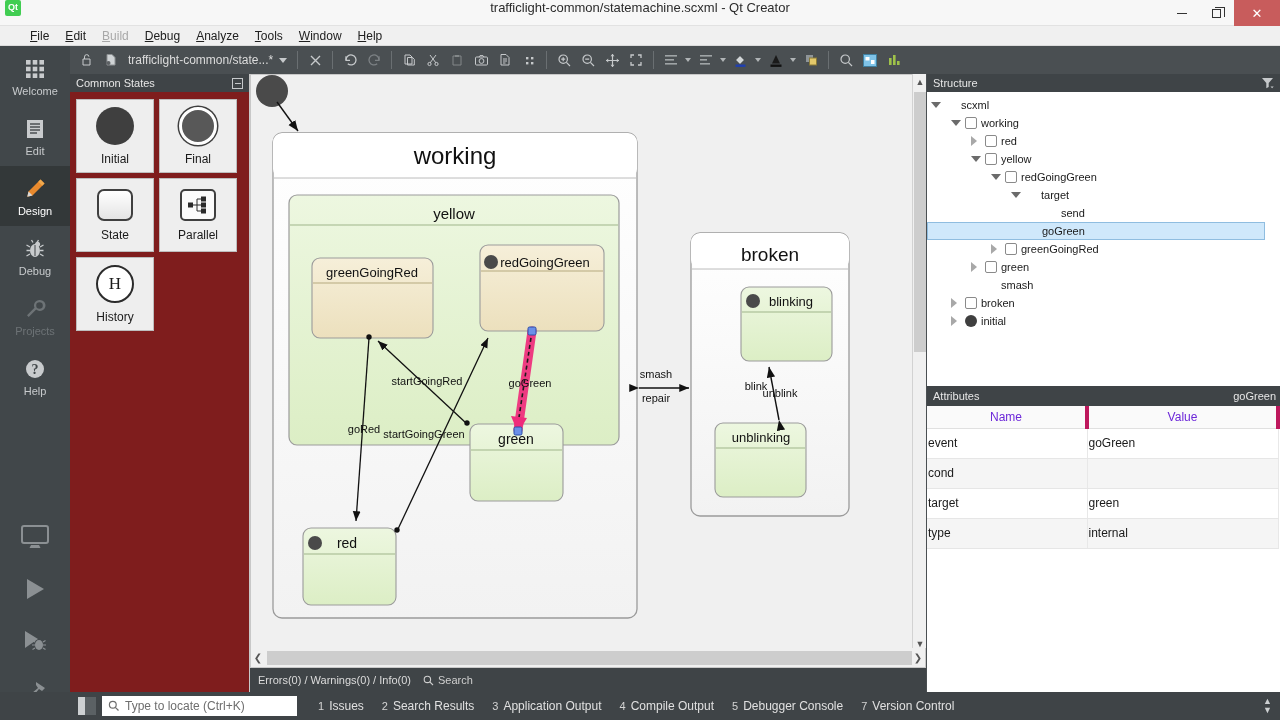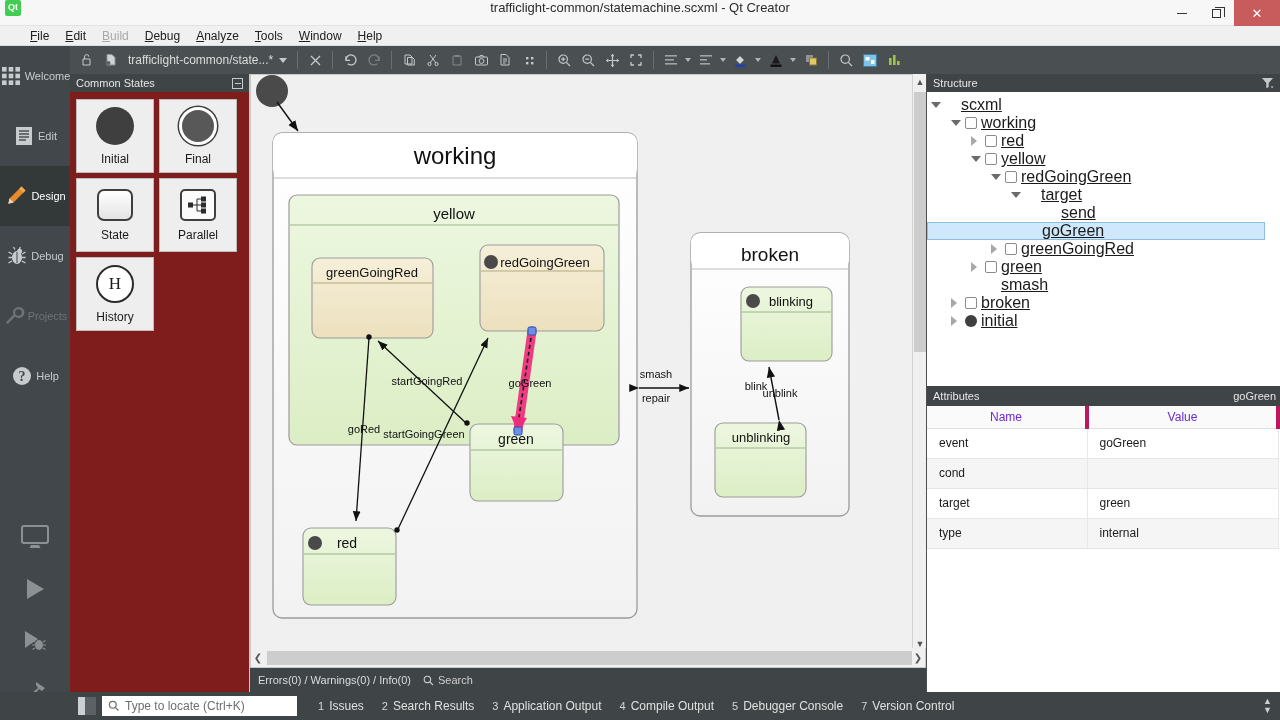--- a/index.html
+++ b/index.html
@@ -81,21 +81,21 @@
     width: 0; height: 0; border-left: 3px solid transparent; border-right: 3px solid transparent;
     border-top: 4px solid #b0b4b6; margin-left: 1px; margin-right: 2px;
   }
 
   
   .modebar {
     position: absolute; top: 46px; left: 0; width: 70px; height: 674px;
     background: #41474a;
   }
   .mode {
-    width: 70px; height: 60px; display: flex; flex-direction: row;
+    width: 70px; height: 60px; display: flex; flex-direction: column;
     align-items: center; justify-content: center; gap: 3px;
     color: #c8cbcd; font-size: 11px;
   }
   .mode.active { background: #333839; color: #ffffff; }
   .mode.disabled { color: #6d7376; }
   .mode-icon { height: 26px; display: flex; align-items: center; justify-content: center; }
   .mode-bottom { position: absolute; bottom: 0; left: 0; width: 70px; }
   .mode-btm-item {
     width: 70px; height: 52px; display: flex; align-items: center; justify-content: center;
     color: #8b9093;
@@ -173,21 +173,21 @@
   .hscroll .track { flex: 1; height: 14px; position: relative; }
   .hscroll .thumb { position: absolute; left: 2px; top: 0; width: 645px; height: 14px; background: #cdcdcd; }
 
   
   .structure {
     position: absolute; top: 74px; left: 926px; width: 354px; height: 312px;
     background: #ffffff; border-left: 1px solid #4a4f52;
   }
   .structure .panel-head { height: 18px; }
   .filter-icon { display: flex; align-items: center; }
-  .tree { padding: 4px 15px 0 0; font-size: 16px; text-decoration: underline; }
+  .tree { padding: 4px 15px 0 0; font-size: 11px; }
   .tree-row {
     height: 18px; display: flex; align-items: center; gap: 4px; padding-left: 4px;
     white-space: nowrap;
   }
   .tree-row.selected { background: #cfe8fb; border: 1px solid #8fbde0; height: 18px; }
   .tw-arrow {
     width: 10px; height: 10px; display: flex; align-items: center; justify-content: center;
     flex: 0 0 10px;
   }
   .tw-arrow.down { border-left: 5px solid transparent; border-right: 5px solid transparent;
@@ -210,21 +210,21 @@
   .attr-head {
     height: 20px; background: #3f4447; color: #e6e6e6; font-size: 11px;
     display: flex; align-items: center; justify-content: space-between; padding: 0 4px 0 6px;
   }
   .attr-table { width: 100%; border-collapse: collapse; font-size: 12px; }
   .attr-table th {
     height: 22px; font-weight: normal; color: #6d28d9; background: #fafafa;
     border-bottom: 1px solid #e0e0e0; border-right: 4px solid #be185d;
   }
   .attr-table td {
-    height: 30px; padding-left: 12px; border-bottom: 1px solid #e6e6e6;
+    height: 30px; padding-left: 1px; border-bottom: 1px solid #e6e6e6;
     border-right: 1px solid #e8e8e8; color: #1a1a1a;
   }
   .attr-table tr:nth-child(odd) td { background: #ffffff; }
   .attr-table tr:nth-child(even) td { background: #f5f5f5; }
   .attr-table .col-name { width: 160px; }
 
   
   .errbar {
     position: absolute; left: 250px; bottom: 28px; width: 676px; height: 24px;
     background: #3f4447; color: #dcdcdc; font-size: 11px;

